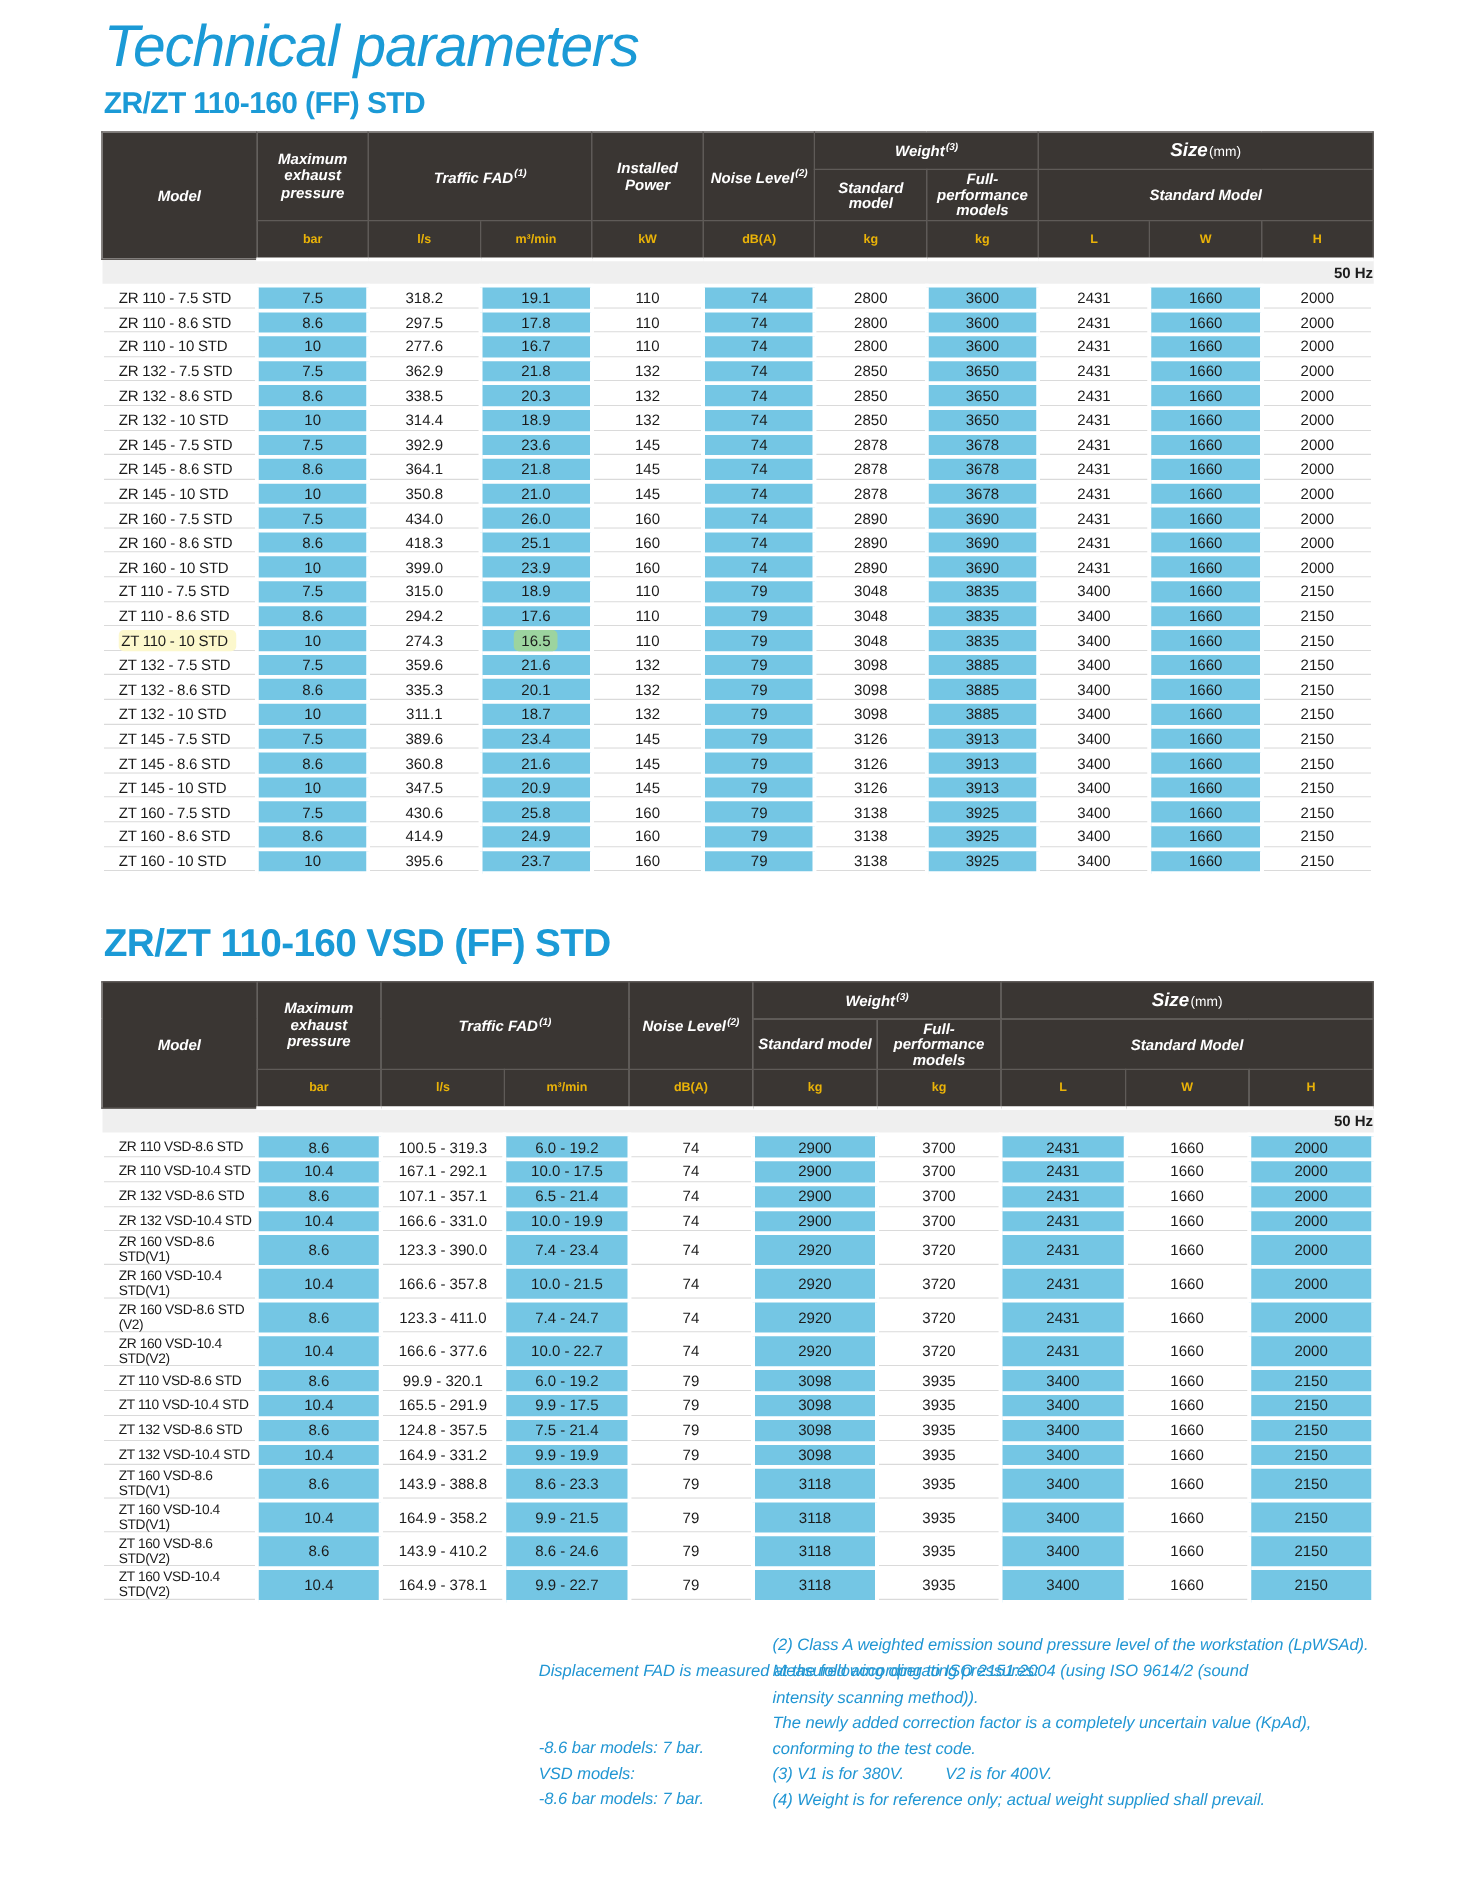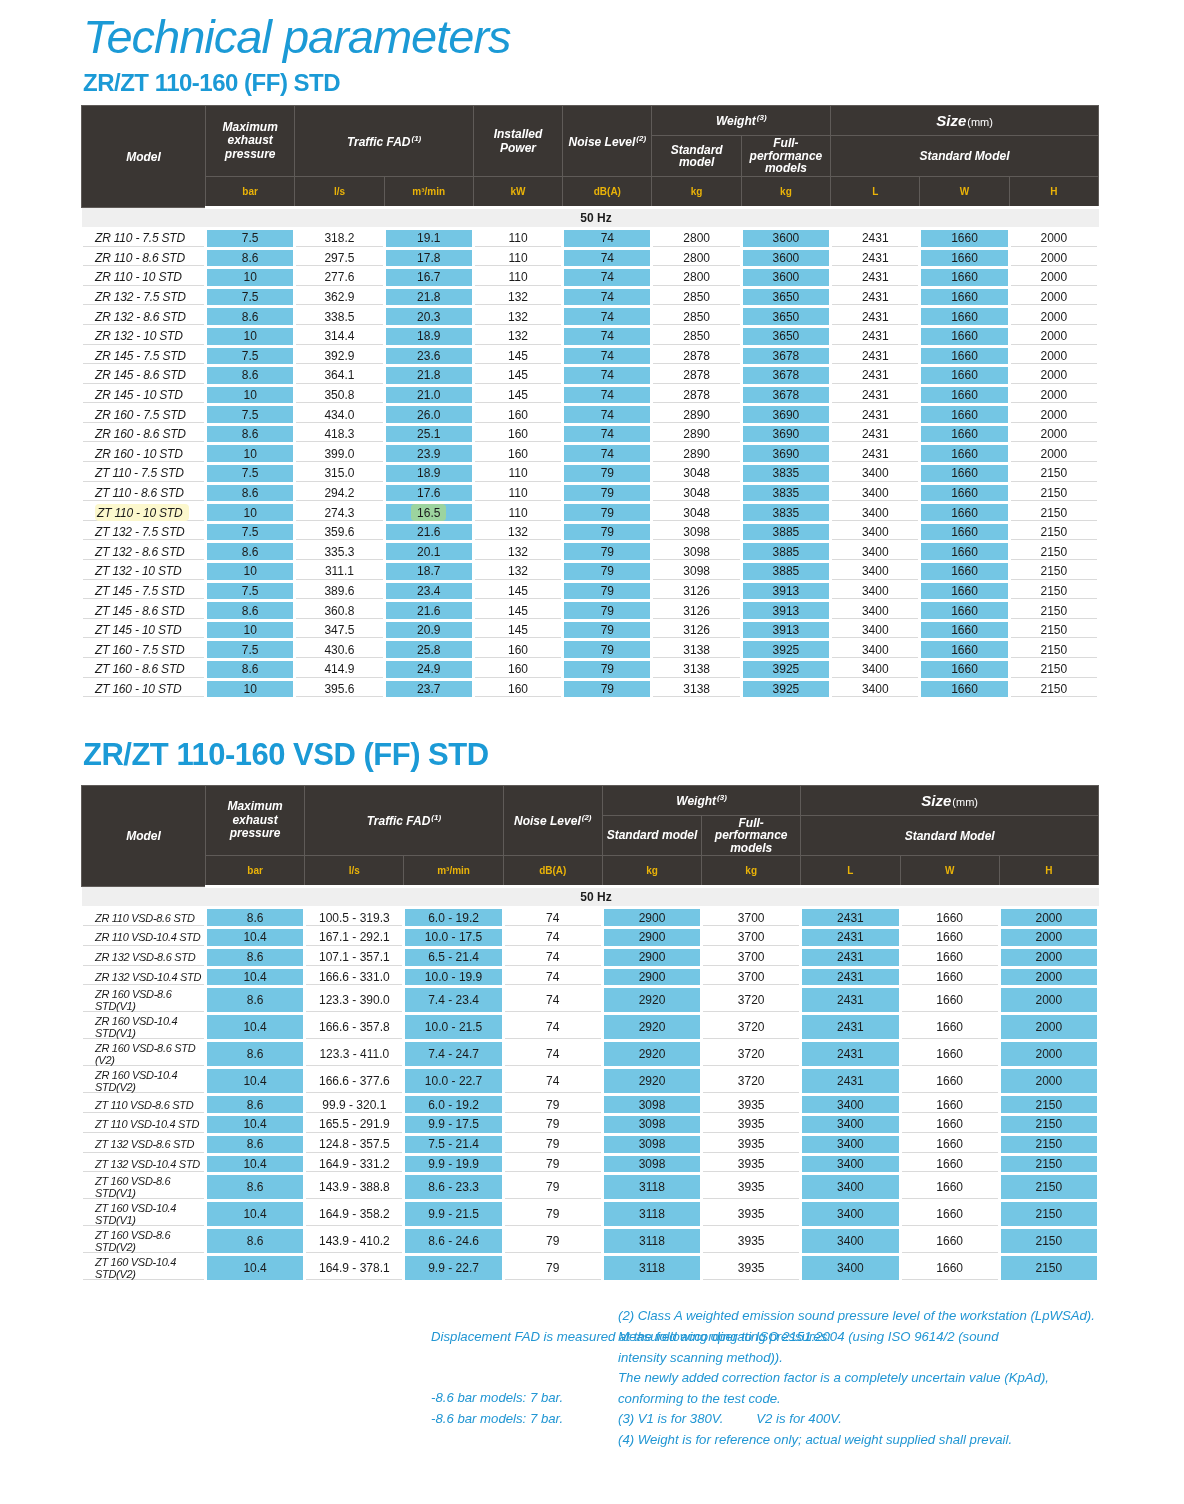--- a/index.html
+++ b/index.html
@@ -46,34 +46,34 @@
   th.sizesub-h { font-size: 16px; }
   th.h sup { font-size: 8px; font-weight: bold; margin-left: 1px; }
   tr.units th {
     background: var(--header-dark); color: #eab308;
     border: 1px solid #5f5b58; border-bottom: 3px solid #ffffff;
     font-size: 10px; font-weight: bold; font-style: normal;
     height: 31px; text-align: center; vertical-align: middle;
   }
   tr.band td {
     background: #efefef; color: #1c1c1c;
-    font-size: 12px; font-weight: bold; text-align: center;
+    font-size: 12px; font-weight: bold; text-align: right;
     padding-left: 12px; height: 21px;
     border-bottom: 3px solid #ffffff;
   }
   tbody.rows td {
     height: 19.6px; font-size: 12px; color: #1b1b1b;
     text-align: center; vertical-align: middle;
     border-left: 3px solid #ffffff; border-right: 3px solid #ffffff;
     border-bottom: 3px solid #ffffff;
   }
   .t2 tbody.rows td { height: 19.75px; }
   tbody.rows td.model {
     text-align: left; padding-left: 12px; background: #ffffff;
-    box-shadow: inset 0 -1px 0 #dadada; letter-spacing: -0.2px; font-style: italic;
+    box-shadow: inset 0 -1px 0 #dadada; letter-spacing: -0.2px;
   }
   .t2 tbody.rows td.model { font-size: 11px; letter-spacing: -0.3px; }
   tbody.rows td.blue  { background: var(--cell-blue); }
   tbody.rows td.white { background: #ffffff; box-shadow: inset 0 -1px 0 #dadada; }
   .hl-yellow { background: var(--hl-yellow); border-radius: 4px; padding: 1.5px 7px 1.5px 2px; }
   .hl-green  { background: var(--hl-green);  border-radius: 4px; padding: 1.5px 6px; }
   .footer {
     position: relative; margin-top: 2px; height: 158px;
     color: #2196d3; font-style: italic; font-size: 13.2px; line-height: 20.6px;
   }
@@ -672,16 +672,16 @@
         <td class="blue">3400</td>
         <td class="white">1660</td>
         <td class="blue">2150</td>
       </tr>
     </tbody>
 </table>
 
 <div class="footer">
   <div class="block f-mid">
     <div>Displacement FAD is measured at the following operating pressures:</div>
-    <div><div>-8.6 bar models: 7 bar.</div><div>-8.6 bar models: 7 bar.</div></div>
+    <div><div>-8.6 bar models: 7 bar.</div><div>VSD models:</div><div>-8.6 bar models: 7 bar.</div></div>
   </div>
   <div class="block f-right"><div>(2) Class A weighted emission sound pressure level of the workstation (LpWSAd).</div><div>Measured according to ISO 2151:2004 (using ISO 9614/2 (sound</div><div>intensity scanning method)).</div><div>The newly added correction factor is a completely uncertain value (KpAd),</div><div>conforming to the test code.</div><div>(3) V1 is for 380V.         V2 is for 400V.</div><div>(4) Weight is for reference only; actual weight supplied shall prevail.</div></div>
 </div>
 
 </body></html>

